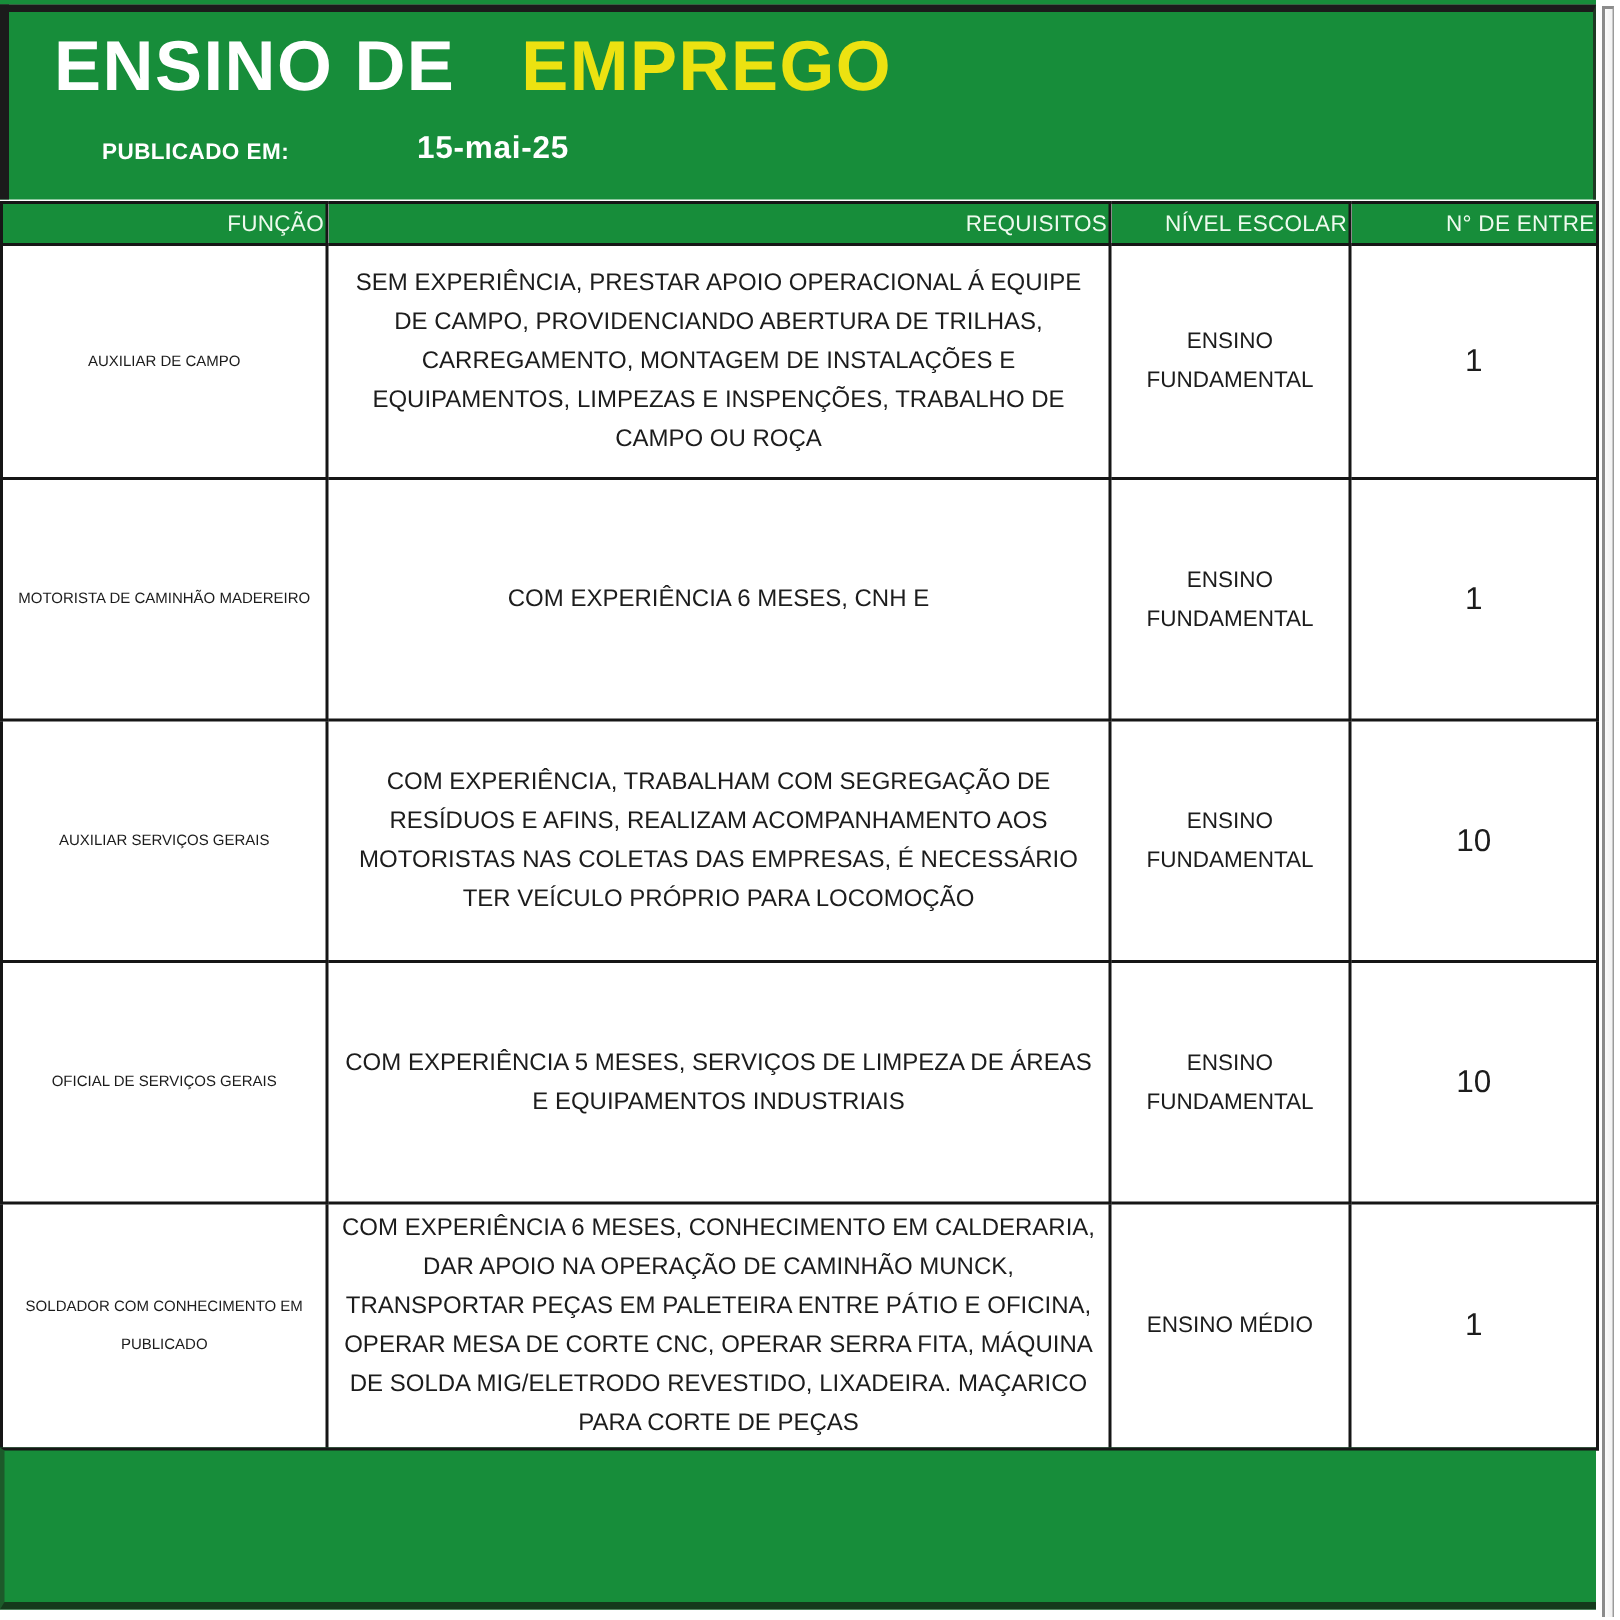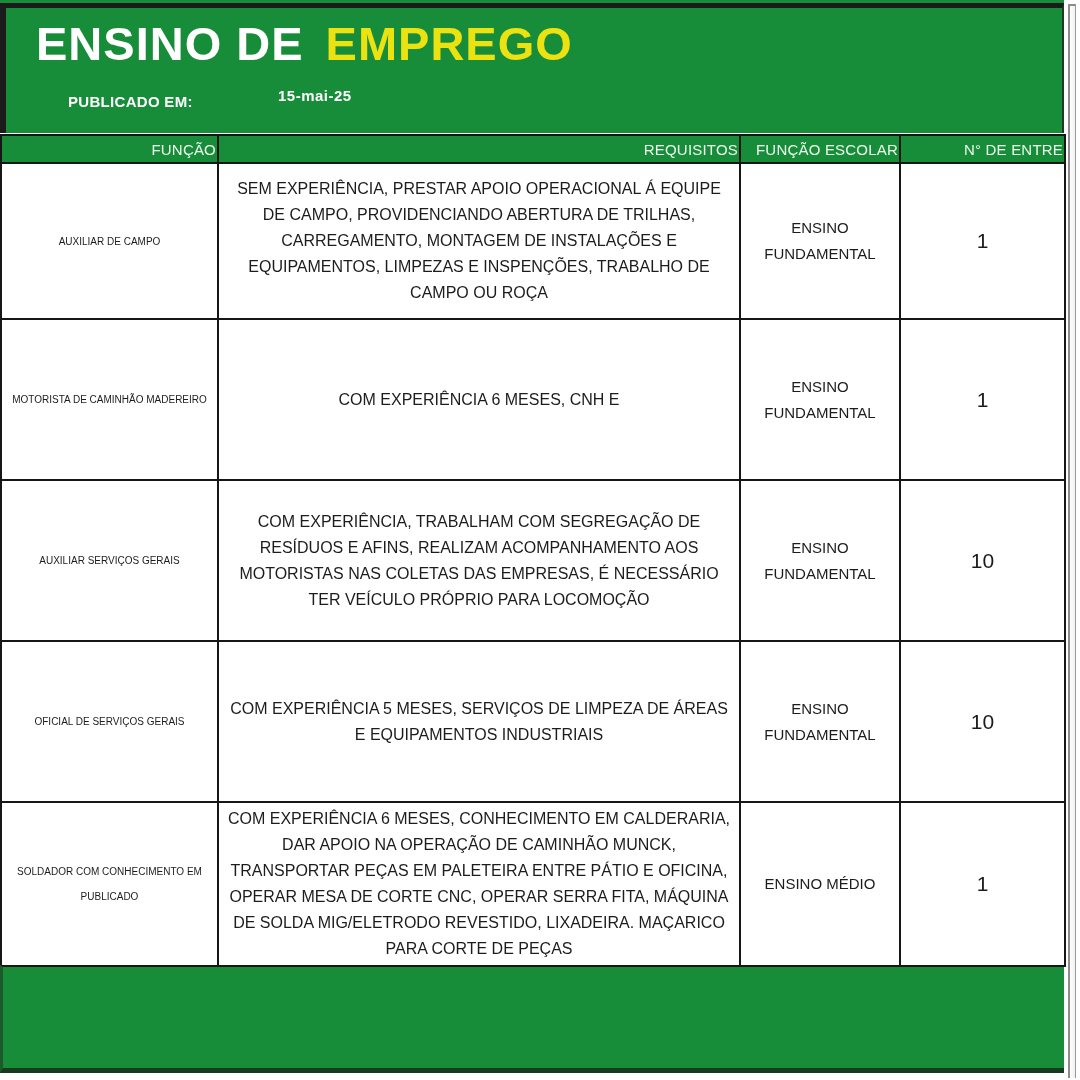--- a/index.html
+++ b/index.html
@@ -35,33 +35,33 @@
   }
   .main-title {
     position: absolute;
     left: 30px; top: 8px;
     font-size: 47px;
     font-weight: bold;
     letter-spacing: 1px;
     white-space: nowrap;
   }
   .title-white { color: #ffffff; }
-  .title-yellow { color: var(--yellow); margin-left: 22px; }
+  .title-yellow { color: var(--yellow); margin-left: 44px; }
   .published-label {
     position: absolute;
     left: 62px; top: 85px;
     font-size: 15px;
     font-weight: bold;
     color: #ffffff;
     letter-spacing: 0.3px;
   }
   .published-date {
     position: absolute;
     left: 272px; top: 79px;
-    font-size: 15px;
+    font-size: 21px;
     font-weight: bold;
     color: #ffffff;
     letter-spacing: 0.5px;
   }
 
   
   table.jobs {
     position: absolute;
     left: 0; top: 134px;
     width: 1064px;
@@ -162,21 +162,21 @@
     <colgroup>
       <col style="width:217px">
       <col style="width:522px">
       <col style="width:160px">
       <col style="width:165px">
     </colgroup>
     <thead>
       <tr>
         <th>FUNÇÃO</th>
         <th>REQUISITOS</th>
-        <th>FUNÇÃO ESCOLAR</th>
+        <th>NÍVEL ESCOLAR</th>
         <th>N° DE ENTRE</th>
       </tr>
     </thead>
     <tbody>
         <tr>
           <td class="cell funcao">AUXILIAR DE CAMPO</td>
           <td class="cell requisitos">SEM EXPERIÊNCIA, PRESTAR APOIO OPERACIONAL Á EQUIPE DE CAMPO, PROVIDENCIANDO ABERTURA DE TRILHAS, CARREGAMENTO, MONTAGEM DE INSTALAÇÕES E EQUIPAMENTOS, LIMPEZAS E INSPENÇÕES, TRABALHO DE CAMPO OU ROÇA</td>
           <td class="cell nivel">ENSINO FUNDAMENTAL</td>
           <td class="cell vagas">1</td>
         </tr>

